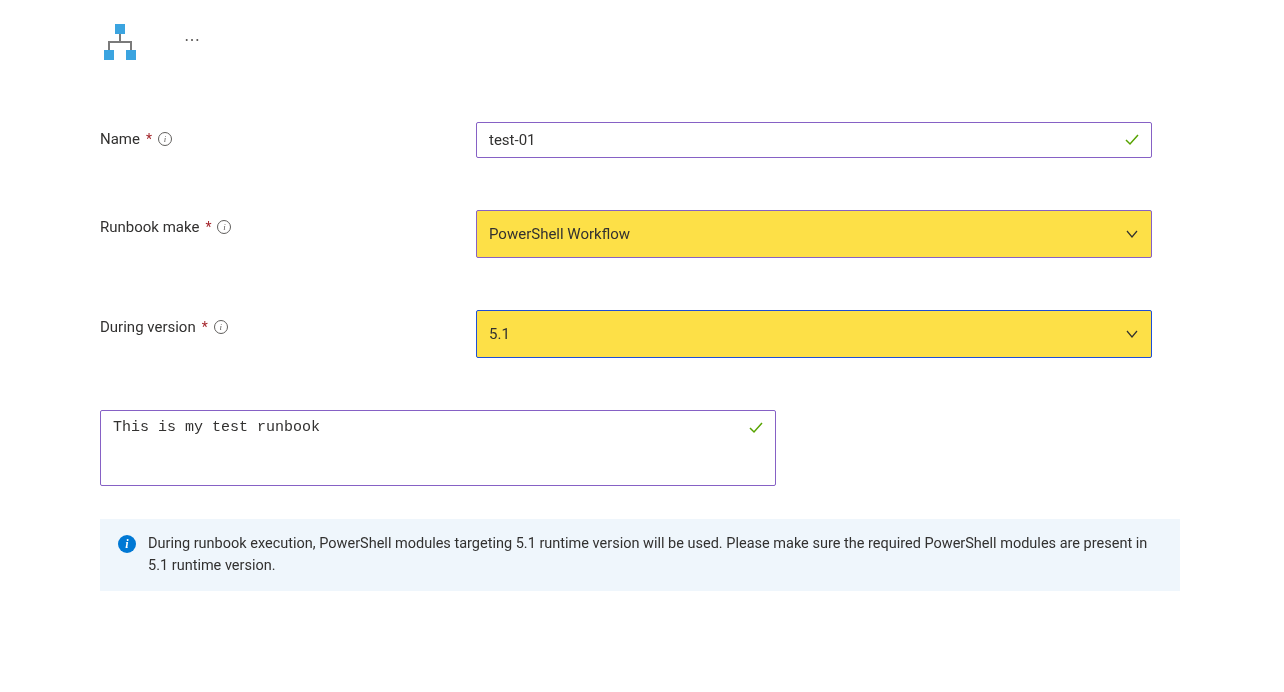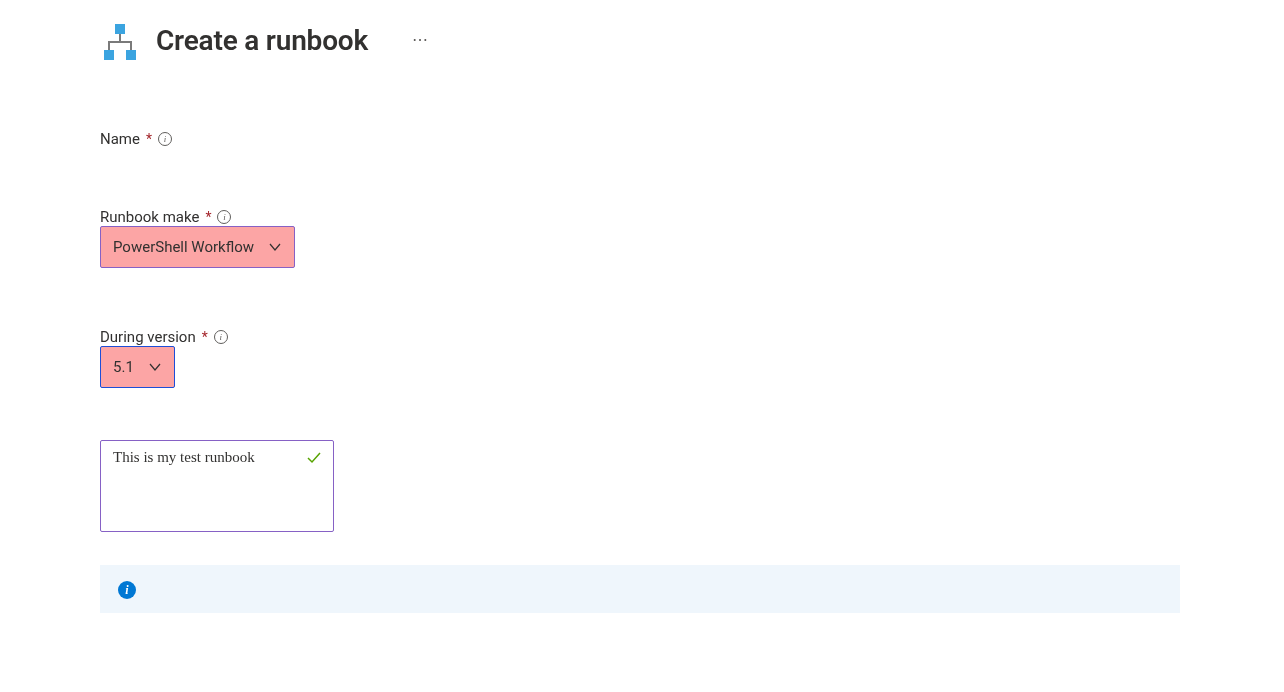--- a/index.html
+++ b/index.html
@@ -47,21 +47,20 @@
       color: #605e5c;
       padding: 4px 8px;
       cursor: pointer;
       margin-left: 20px;
       line-height: 1;
     }
     .form-row {
       display: flex;
       align-items: flex-start;
       margin-bottom: 52px;
-      flex-direction: column;
     }
     .form-label {
       width: 376px;
       display: flex;
       align-items: center;
       gap: 6px;
       font-size: 15px;
       color: #323130;
       padding-top: 8px;
       flex-shrink: 0;
@@ -95,27 +94,27 @@
       border: 1px solid #8661c5;
       border-radius: 2px;
       padding: 0 40px 0 12px;
       font-size: 15px;
       color: #323130;
       font-family: inherit;
       outline: none;
     }
     .select-box {
       width: 100%;
-      height: 42px;
+      height: 48px;
       border: 1px solid #8661c5;
       border-radius: 2px;
       padding: 0 40px 0 12px;
       font-size: 15px;
       color: #323130;
-      background: #fca5a5;
+      background: #fde047;
       display: flex;
       align-items: center;
       cursor: pointer;
       position: relative;
     }
     .select-box.plain {
       border: 1px solid #1d4ed8;
     }
     .chevron-down {
       position: absolute;
@@ -135,27 +134,27 @@
       top: 10px;
       pointer-events: none;
     }
     .check-icon svg {
       width: 16px;
       height: 16px;
       display: block;
     }
     .textarea-input {
       width: 100%;
-      height: 92px;
+      height: 76px;
       border: 1px solid #8661c5;
       border-radius: 2px;
       padding: 8px 40px 8px 12px;
       font-size: 15px;
       color: #323130;
-      font-family: Liberation Serif, serif;
+      font-family: Liberation Mono, monospace;
       outline: none;
       resize: none;
     }
     .info-box {
       background: #eff6fc;
       padding: 14px 18px;
       display: flex;
       align-items: flex-start;
       gap: 12px;
       margin-top: 30px;
@@ -192,29 +191,36 @@
 <div class="page-container">
   <div class="header">
     <div class="header-icon">
       <svg viewBox="0 0 40 40">
         <rect x="15" y="2" width="10" height="10" fill="#3ba4e0"></rect>
         <rect x="4" y="28" width="10" height="10" fill="#3ba4e0"></rect>
         <rect x="26" y="28" width="10" height="10" fill="#3ba4e0"></rect>
         <path d="M 20 12 L 20 20 M 9 28 L 9 20 L 31 20 L 31 28" stroke="#7a7a7a" stroke-width="2" fill="none"></path>
       </svg>
     </div>
-    <h1 class="header-title">Create a runbook</h1>
     <span class="header-more">⋯</span>
   </div>
 
   <div class="form-row">
     <div class="form-label">
       <span>Name</span>
       <span class="required-mark">*</span>
       <span class="info-icon">i</span>
+    </div>
+    <div class="form-control">
+      <input type="text" class="text-input" value="test-01" style="">
+      <span class="check-icon">
+        <svg viewBox="0 0 16 16">
+            <path d="M2 8 L6 12 L14 3" stroke="#57a300" stroke-width="1.5" fill="none"></path>
+          </svg>
+      </span>
     </div>
   </div>
 
   <div class="form-row">
     <div class="form-label">
       <span>Runbook make</span>
       <span class="required-mark">*</span>
       <span class="info-icon">i</span>
     </div>
     <div class="form-control">
@@ -253,14 +259,15 @@
       <span class="check-icon">
         <svg viewBox="0 0 16 16">
             <path d="M2 8 L6 12 L14 3" stroke="#57a300" stroke-width="1.5" fill="none"></path>
           </svg>
       </span>
     </div>
   </div>
 
   <div class="info-box">
     <div class="info-box-icon">i</div>
+    <div class="info-box-text">During runbook execution, PowerShell modules targeting 5.1 runtime version will be used. Please make sure the required PowerShell modules are present in 5.1 runtime version.</div>
   </div>
 </div>
 
 </body></html>

